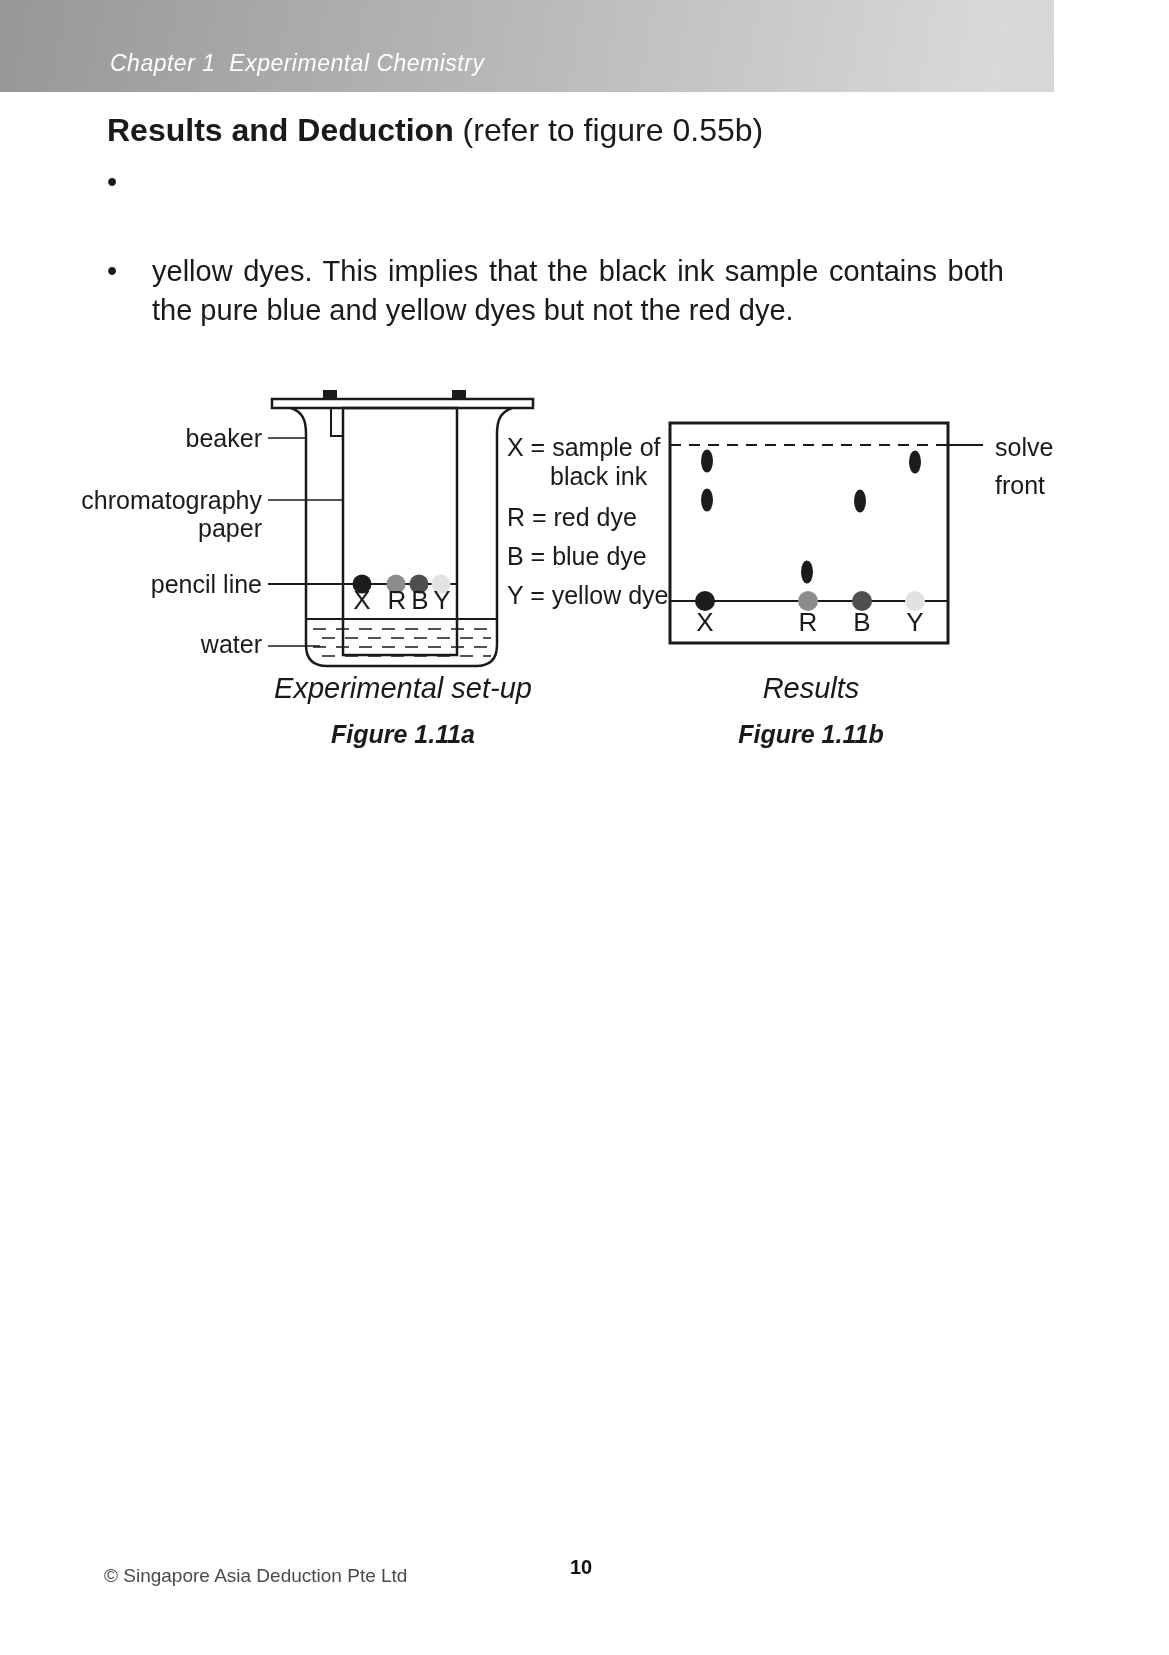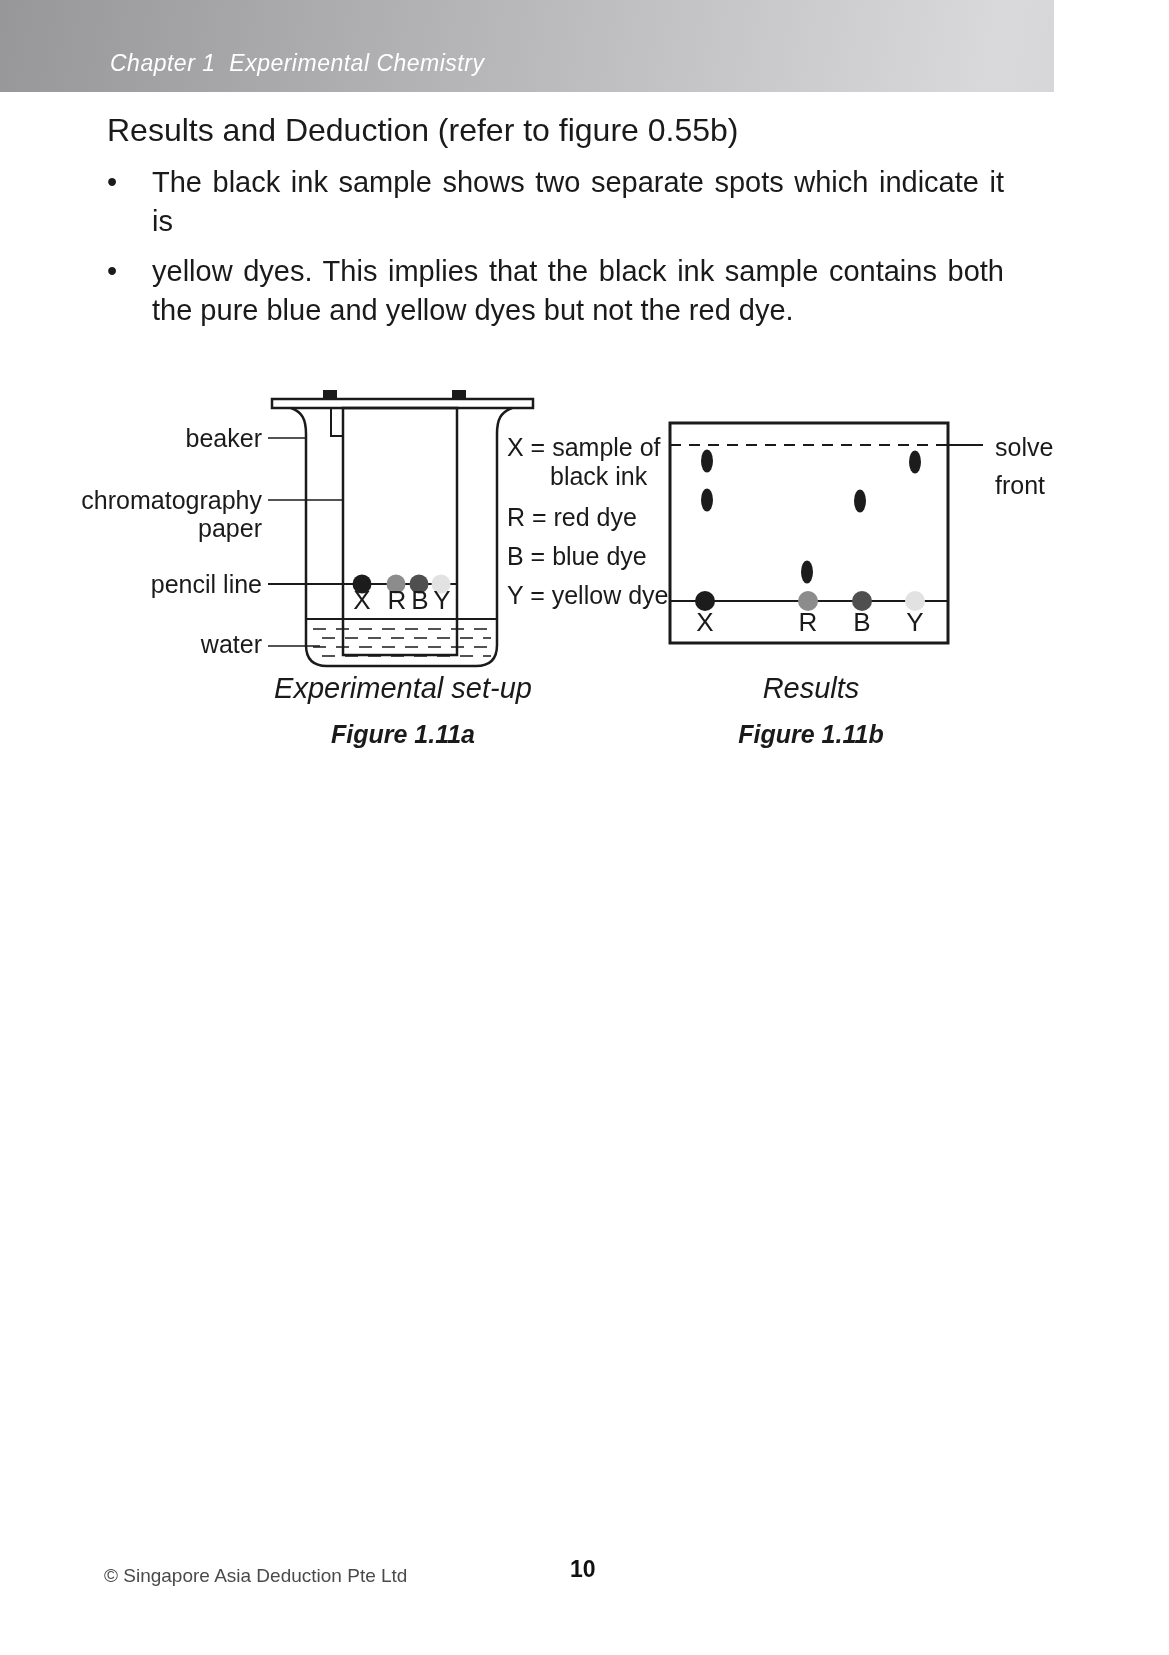--- a/index.html
+++ b/index.html
@@ -13,21 +13,21 @@
     background:linear-gradient(100deg,#97979a 0%,#b9b9bc 45%,#d9d9db 85%,#d2d2d5 100%);
   }
   .chapter-title{
     position:absolute;left:110px;top:50px;
     font-style:italic;font-size:23px;color:#ffffff;white-space:pre;letter-spacing:0.5px;
   }
   
   .section-heading{
     position:absolute;left:107px;top:112px;font-size:32px;white-space:pre;
   }
-  .section-heading .bold{font-weight:normal;}
+  .section-heading .bold{font-weight:bold;}
   
   .bullet{
     position:absolute;left:107px;width:897px;display:flex;align-items:flex-start;
     font-size:29px;line-height:39px;
   }
   .bullet .marker{width:45px;flex:0 0 45px;font-size:29px;}
   .bullet .lines{flex:1;}
   .bullet .line-just{text-align:justify;text-align-last:justify;}
   .bullet .line-last{text-align:left;}
   .b1{top:163px;}
@@ -36,37 +36,36 @@
   .figure-svg{position:absolute;left:0;top:358px;}
   .fig-label{font-family:"Liberation Sans",sans-serif;font-size:25px;fill:#1a1a1a;}
   .fig-letter{font-family:"Liberation Sans",sans-serif;font-size:26px;fill:#1a1a1a;}
   .fig-caption{font-family:"Liberation Sans",sans-serif;font-style:italic;font-size:29px;fill:#1a1a1a;}
   .fig-figno{font-family:"Liberation Sans",sans-serif;font-style:italic;font-weight:bold;font-size:25px;fill:#1a1a1a;}
   .stroke{stroke:#1a1a1a;fill:none;}
   
   .footer-line{position:absolute;left:104px;font-size:19px;line-height:21px;color:#4a4a4a;}
   .footer-1{top:1543px;}
   .footer-2{top:1565px;}
-  .page-num{position:absolute;left:570px;top:1556px;font-size:23px;font-weight:bold;color:#111;}
+  .page-num{position:absolute;left:570px;top:1556px;font-size:20px;font-weight:bold;color:#111;}
 </style>
 </head>
 <body>
 
 <div class="page">
 
   <div class="chapter-band">
     <div class="chapter-title">Chapter 1  Experimental Chemistry</div>
   </div>
 
   <div class="section-heading"><span class="bold">Results and Deduction</span><span> (refer to figure 0.55b)</span></div>
 
   <div class="bullet b1">
     <div class="marker">•</div>
     <div class="lines">
-      <div class="line-just">The black ink sample shows two separate spots which indicate it is</div>
     </div>
   </div>
 
   <div class="bullet b2">
     <div class="marker">•</div>
     <div class="lines">
       <div class="line-just">yellow dyes. This implies that the black ink sample contains both</div>
       <div class="line-last">the pure blue and yellow dyes but not the red dye.</div>
     </div>
   </div>

